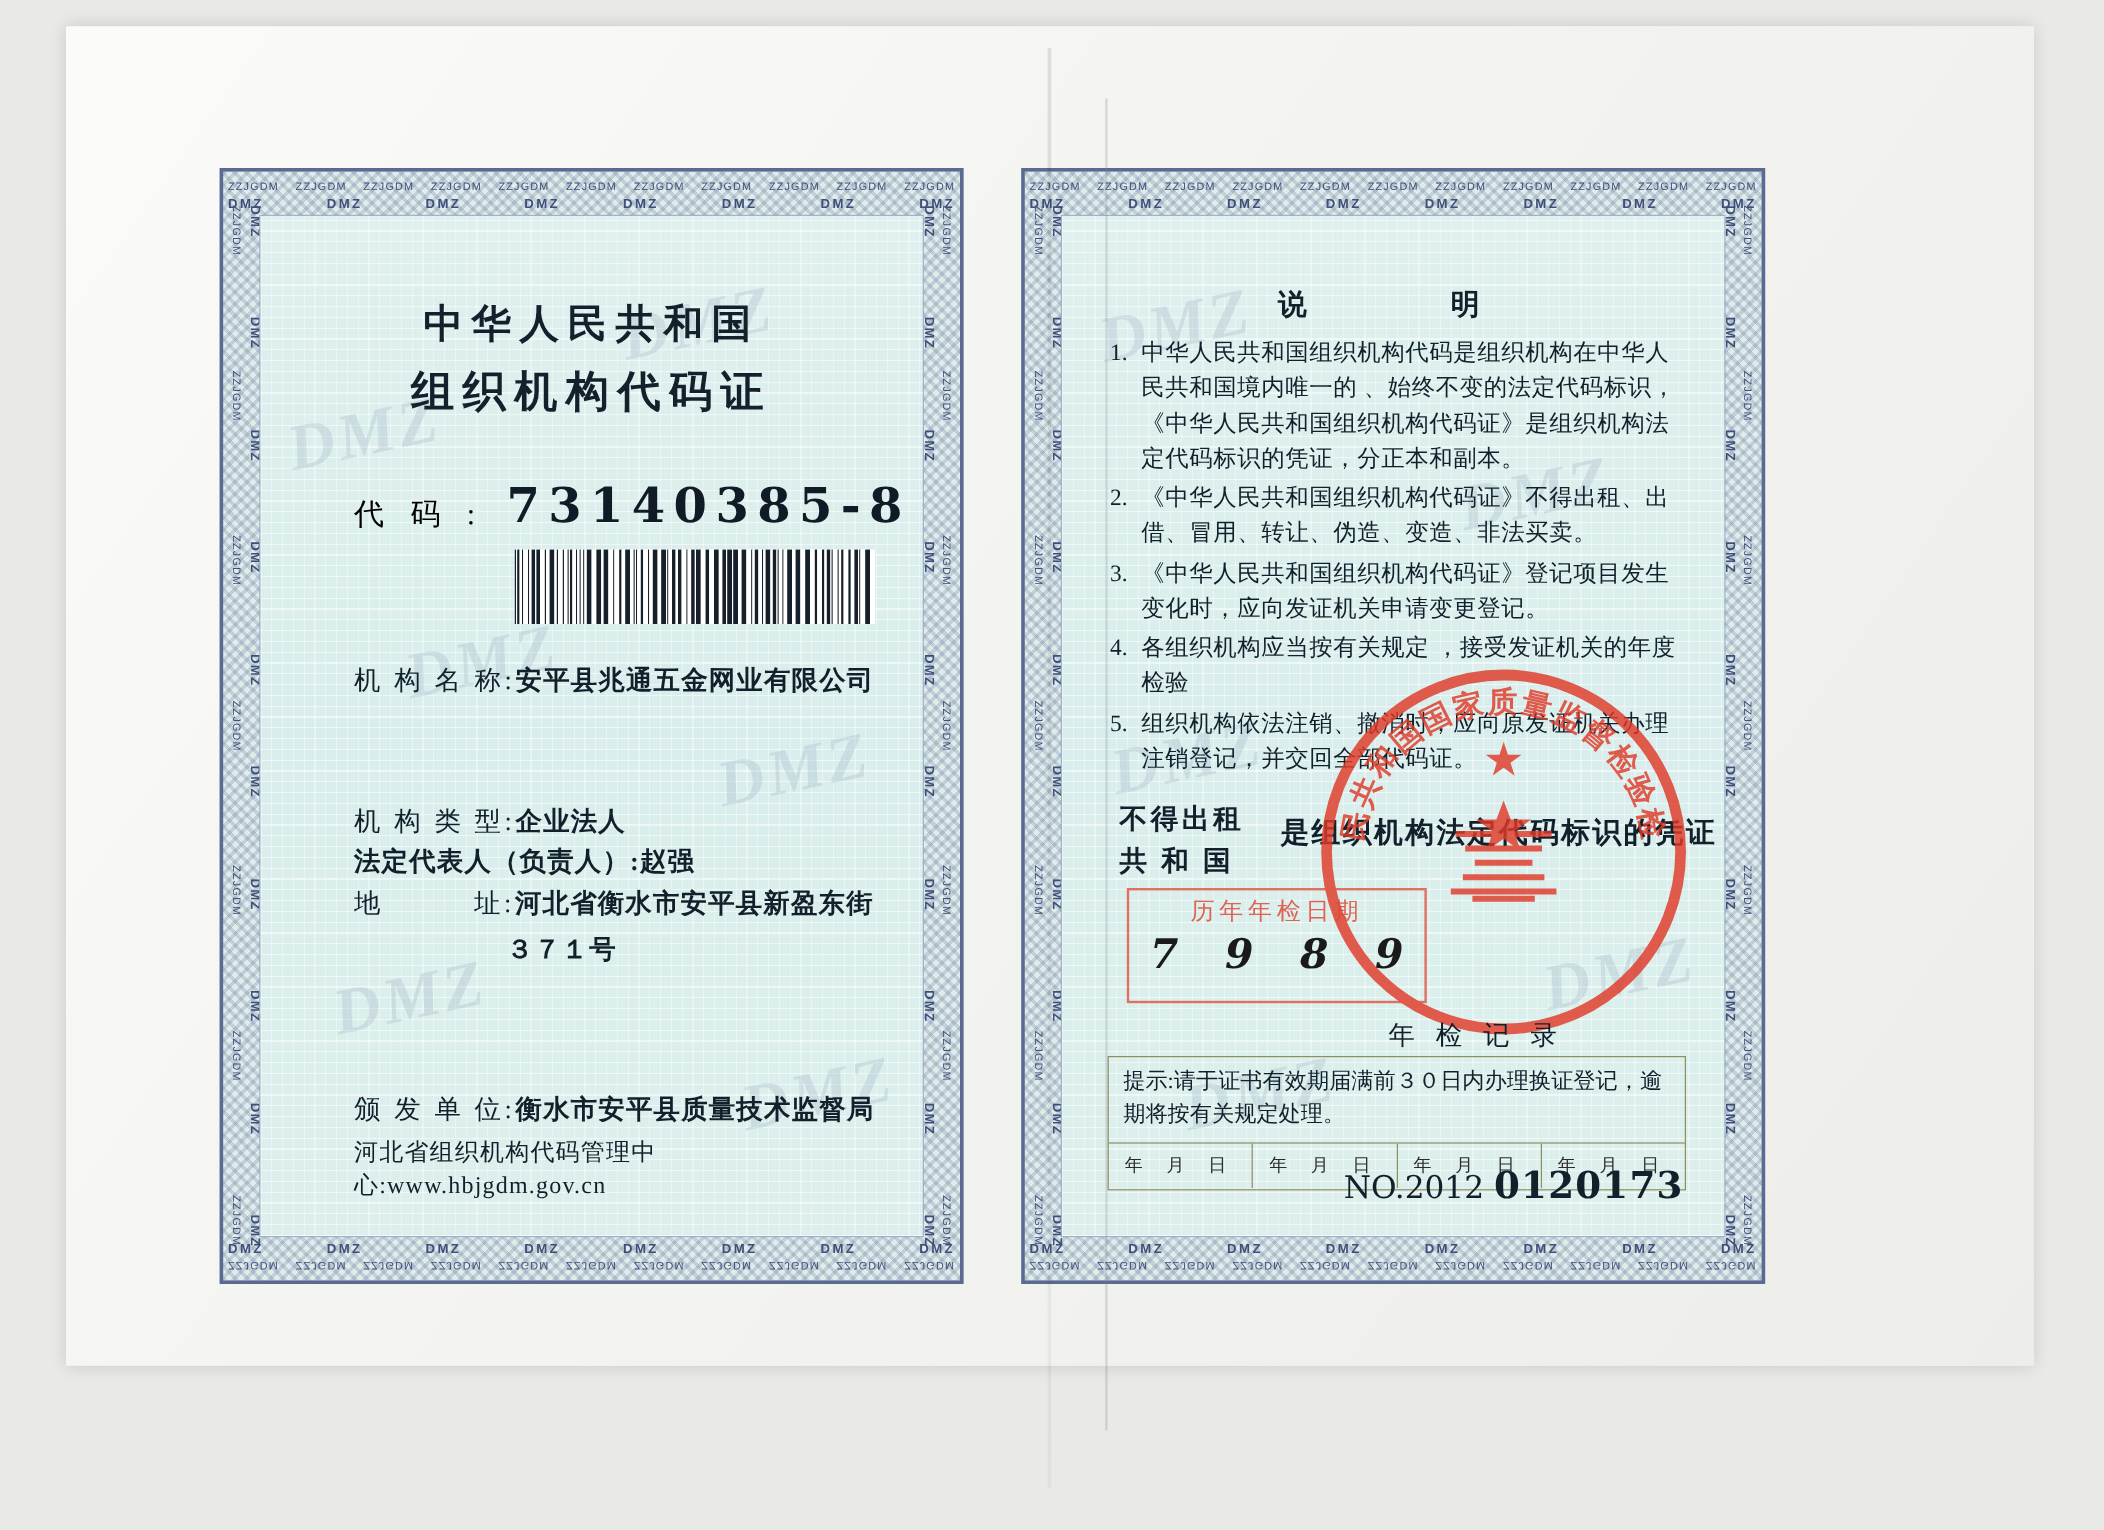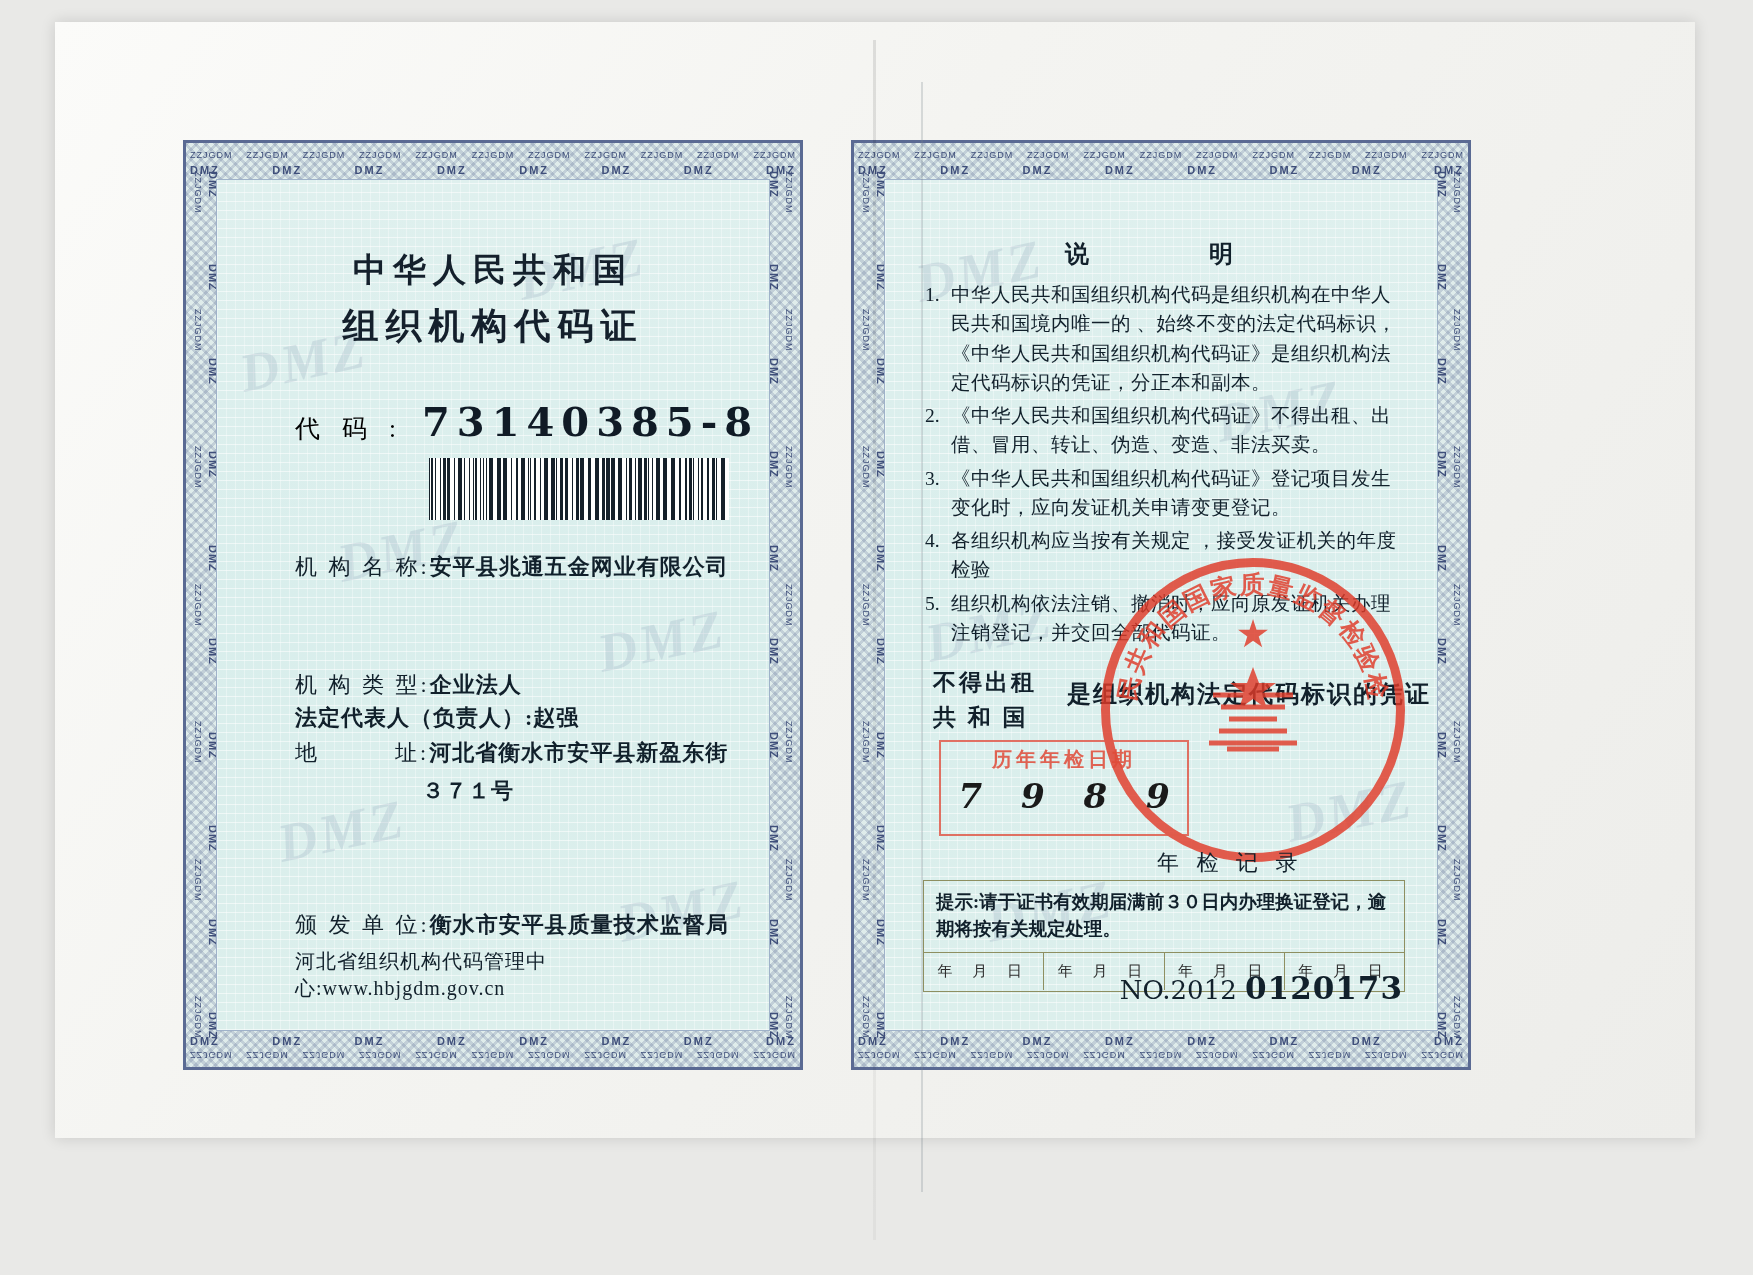--- a/index.html
+++ b/index.html
@@ -150,41 +150,41 @@
   .seal .arc text{
     fill:#e03a28;font-family:"DejaVu Serif","Liberation Serif",serif;
     font-size:25px;font-weight:bold;letter-spacing:2px;
   }
   .annual-stamp{
     position:absolute;left:54px;top:560px;width:246px;height:92px;
     border:2px solid #e05a4a;opacity:.85;
   }
   .annual-stamp .cap{
     position:absolute;left:0;right:0;top:4px;text-align:center;
-    color:#e04a38;font-size:20px;letter-spacing:4px;font-weight:bold;
+    color:#e04a38;font-size:20px;letter-spacing:4px;
   }
   .annual-hand{
     position:absolute;left:54px;top:596px;width:250px;
     display:flex;justify-content:space-around;
     font-family:"DejaVu Serif","Liberation Serif",serif;
     color:#1a1a1a;font-size:34px;font-weight:bold;font-style:italic;
   }
   .annual-title{
     position:absolute;left:272px;top:668px;font-size:22px;letter-spacing:6px;color:#11202b;
   }
   .tip-table{
     position:absolute;left:38px;top:700px;right:32px;height:110px;
     border:1px solid #8e8f61;
   }
   .tip-row{
     height:72px;border-bottom:1px solid #8e8f61;
     padding:8px 12px;box-sizing:border-box;
     font-size:18.5px;line-height:1.45;color:#11202b;
   }
-  .tip-row b{font-weight:bold;}
+  .tip-row b{font-weight:normal;}
   .tip-cells{display:flex;height:37px;}
   .tip-cells div{
     flex:1;border-right:1px solid #8e8f61;
     display:flex;align-items:center;justify-content:center;
     font-size:15px;letter-spacing:8px;color:#2b2b2b;
   }
   .tip-cells div:last-child{border-right:none;}
   .no-line{
     position:absolute;right:34px;bottom:24px;
     font-family:"DejaVu Serif","Liberation Serif",serif;

